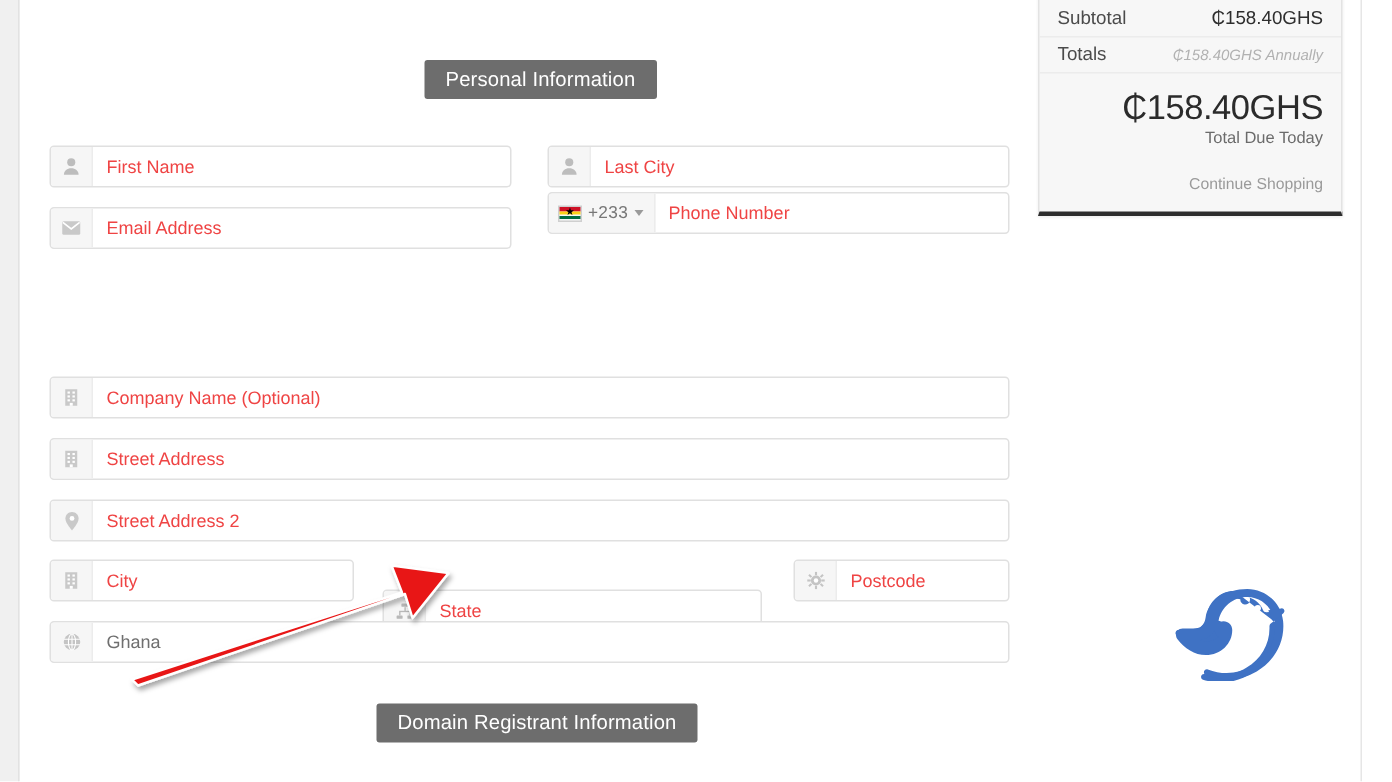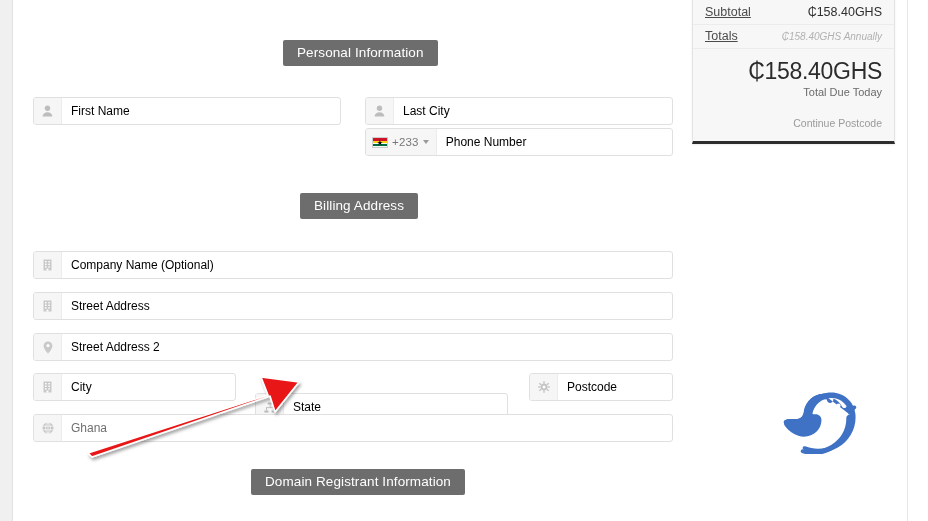--- a/index.html
+++ b/index.html
@@ -68,21 +68,21 @@
     border-right: 1px solid #ececec;
     display: flex;
     align-items: center;
     justify-content: center;
   }
   .field .addon svg { display: block; }
   .field .ph {
     flex: 1 1 auto;
     padding: 0 9px;
     font-size: 12px;
-    color: #000000;
+    color: #ef4444;
     line-height: 26px;
     white-space: nowrap;
     overflow: hidden;
   }
   .field .ph.filled { color: #6f6f6f; }
 
   
   .phone-prefix {
     display: flex;
     align-items: center;
@@ -144,21 +144,21 @@
     padding: 8px 0 10px 0;
   }
   .sum-row {
     display: flex;
     justify-content: space-between;
     align-items: baseline;
     padding: 4px 12px 5px 12px;
     border-bottom: 1px solid #ececec;
   }
   .sum-row:last-of-type { border-bottom: none; }
-  .sum-label { font-size: 12.5px; color: #4b4b4b; text-decoration: underline; }
+  .sum-label { font-size: 12.5px; color: #4b4b4b; }
   .sum-value { font-size: 12.5px; color: #2e2e2e; }
   .sum-value.muted {
     font-size: 10px; color: #b1b1b1; font-style: italic;
   }
   .sum-total {
     text-align: right;
     padding: 9px 12px 0 12px;
     font-size: 23px;
     color: #2b2b2b;
     letter-spacing: -.3px;
@@ -220,38 +220,48 @@
         <span class="addon">
           <svg width="11" height="12" viewBox="0 0 11 12">
               <circle cx="5.5" cy="3.2" r="2.7" fill="#bdbdbd"></circle>
               <path d="M0.6 11.5c0-2.7 2.2-4.3 4.9-4.3s4.9 1.6 4.9 4.3z" fill="#bdbdbd"></path>
             </svg>
         </span>
         <span class="ph">Last City</span>
       </div>
     </div>
 
+    <div class="row r-email">
+      <div class="field w-half">
+        <span class="addon">
+          <svg width="13" height="10" viewBox="0 0 13 10">
+              <rect x="0.5" y="0.5" width="12" height="9" rx="1" fill="#c9c9c9"></rect>
+              <path d="M0.9 1.2 L6.5 5.6 L12.1 1.2" stroke="#ffffff" stroke-width="1.1" fill="none"></path>
+            </svg>
+        </span>
+        <span class="ph">Email Address</span>
+      </div>
+    </div>
 
     <div class="row r-phone">
       <div class="field w-half">
         <span class="phone-prefix">
           <span class="flag">
             <span class="s1"></span>
               <span class="s2"></span>
               <span class="s3"></span>
             <span class="star">★</span>
           </span>
           <span class="dial">+233</span>
           <span class="caret"></span>
         </span>
         <span class="ph">Phone Number</span>
       </div>
     </div>
 
-    <div class="section-head sec-billing">Billing Address</div>
 
     <div class="row r-company">
       <div class="field" style="width:759px">
         <span class="addon">
           <svg width="9" height="12" viewBox="0 0 9 12">
               <rect x="0.5" y="0.5" width="8" height="11" fill="#c9c9c9"></rect>
               <g fill="#ffffff">
                 <rect x="2" y="2" width="1.6" height="1.4"></rect>
                 <rect x="5.3" y="2" width="1.6" height="1.4"></rect>
                 <rect x="2" y="4.6" width="1.6" height="1.4"></rect>
@@ -383,21 +393,21 @@
     <div class="sum-row">
       <span class="sum-label">Subtotal</span>
       <span class="sum-value">₵158.40GHS</span>
     </div>
     <div class="sum-row">
       <span class="sum-label">Totals</span>
       <span class="sum-value muted">₵158.40GHS Annually</span>
     </div>
     <div class="sum-total">₵158.40GHS</div>
     <div class="sum-total-label">Total Due Today</div>
-    <div class="continue">Continue Postcode</div>
+    <div class="continue">Continue Shopping</div>
   </div>
 
   <div class="bird">
     <svg width="78" height="62" viewBox="0 0 78 62">
       <path d="M44 2c-9 0-16 6.5-17.4 14.9-0.6 3.6-1.4 6.6-3.8 8.6-1.6 1.4-3.6 2-6 2.4H7.5c-2.2 0-3.4 1.9-2 3.7 3.9 5 9.8 9.2 16 9.2 4.3 0 8-1.6 10.7-4.3 2.6-2.6 4-6 4-9.6 0-2.6-2-4.6-4.6-4.6-2.5 0-4.5 2-4.5 4.5 0 1.3 0.6 2.5 1.5 3.3-1.6 1.3-3.8 2-6.2 2-1.4 0-2.7-0.2-4-0.6 1-0.2 2-0.5 2.9-0.9 4.5-1.9 7.3-5.8 8.3-11.2C30.7 12.2 36.4 7 44 7c1.4 0 2.7 0.2 3.9 0.5-0.2 1.7 1 3.3 2.8 3.5 1.8 0.2 3.4-1.1 3.6-2.9 0.1-0.6 0-1.2-0.2-1.7C58 7.9 61.4 10.7 63 14.6c0.4 1 1.4 1.6 2.4 1.5l8.1-0.7c1.8-0.2 2.7 2 1.3 3.1l-6.6 5.2c-0.6 0.5-0.9 1.2-0.9 2 0.4 11.6-5.6 21.6-15.2 27.3C43.8 58.2 33.4 59.6 24 57.4c-1-0.2-1.9 0.4-2.2 1.3-0.3 1 0.2 2 1.2 2.4 11 3.6 23.2 2 33-4.6C66.6 49.4 73 37.6 73 24.3" fill="#3f72c4"></path>
       <path d="M44 2c-9.4 0-17.2 7-18.4 16.1-0.5 3.7-1.8 6.3-4.2 8-1.8 1.2-4 1.7-6.6 1.8H7.4c-2.3 0-3.5 2-2.1 3.8 4 5.2 10.2 9.4 16.6 9.4 9 0 15.4-6.6 15.4-14.4 0-2.8-2.2-5-5-5s-5 2.2-5 5c0 1.4 0.6 2.7 1.6 3.6-1.7 1.4-4 2.2-6.6 2.2-1.2 0-2.4-0.1-3.5-0.4 5.6-1.6 9.4-5.9 10.4-12.2C30.9 12.1 36.6 7 44 7z" fill="#3f72c4"></path>
       <path d="M52.5 0.6c12.4 0 22.6 9.4 23.9 21.4 1.4 13.4-5.5 26.6-17.6 33.6-10.4 6-23 6.8-33.9 2.4-1-0.4-1.5-1.5-1.2-2.5 0.4-1 1.5-1.6 2.5-1.2 9.6 3.8 20.6 3.1 29.6-2.1 10.4-6 16.3-17.3 15.1-28.8C69.9 13.4 62 6 52.5 6 43 6 35.1 12.8 33.4 21.7c-1.3 7.1-5.8 11.9-12.4 13.2 1.4 0.5 2.9 0.7 4.4 0.7 3.1 0 5.9-1.1 7.9-2.9-1.5-1.1-2.4-2.8-2.4-4.7 0-3.2 2.6-5.8 5.8-5.8s5.8 2.6 5.8 5.8c0 9.1-7.6 16.7-17.6 16.7-7.4 0-14.4-4.7-18.9-10.6-2.3-3-0.4-7.1 3.4-7.1h7c2.2 0 4-0.4 5.3-1.3 1.7-1.2 2.7-3.2 3.1-6.3C26.2 9.1 38 0.6 52.5 0.6z" fill="#3f72c4"></path>
       <circle cx="59.5" cy="13.5" r="2.1" fill="#ffffff"></circle>
       <path d="M66.5 14.8l8.6-1.2c1.9-0.3 3 2 1.5 3.2l-6.9 5.5z" fill="#3f72c4"></path>
     </svg>

